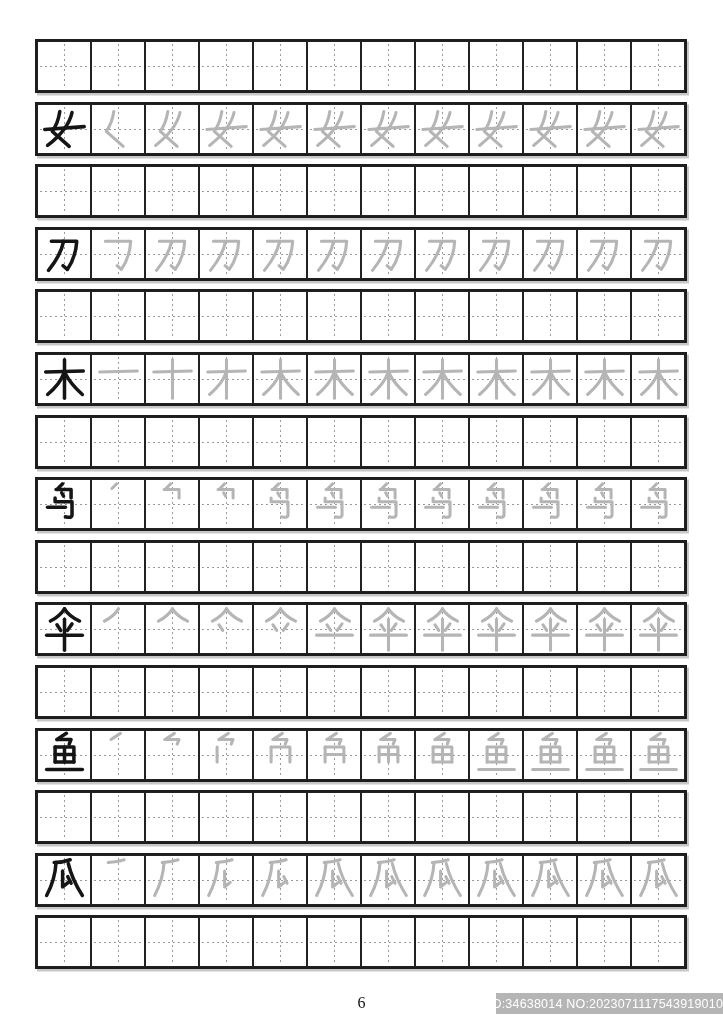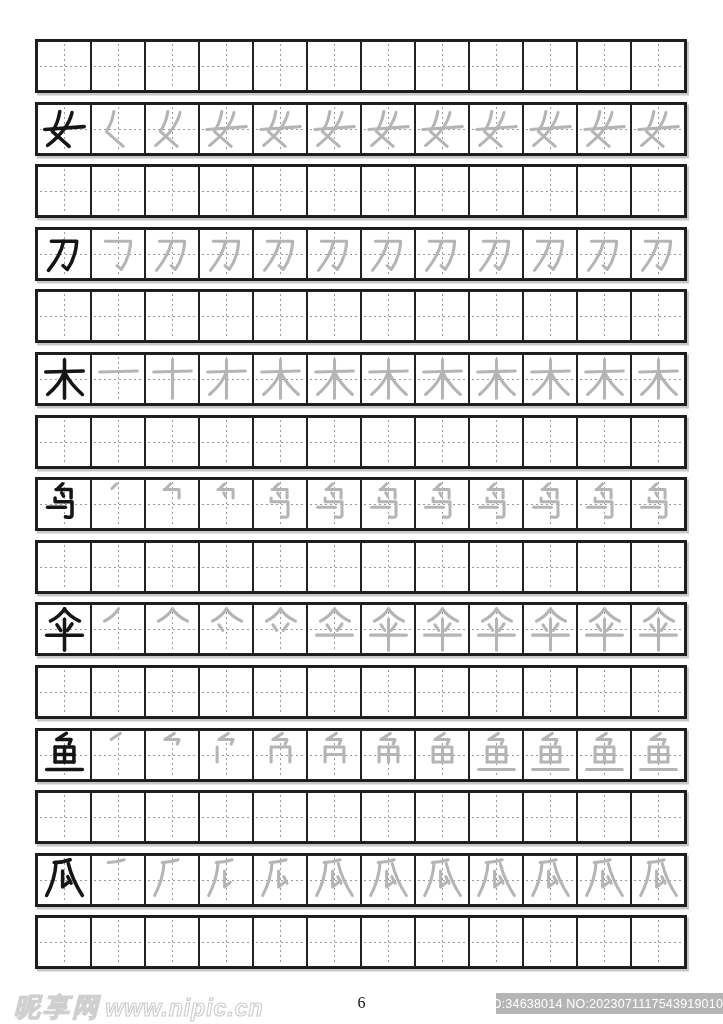--- a/index.html
+++ b/index.html
@@ -846,21 +846,17 @@
         <div class="cell"></div>
         <div class="cell"></div>
         <div class="cell"></div>
         <div class="cell"></div>
         <div class="cell"></div>
         <div class="cell"></div>
       </div>
     </div>
 
   <div class="footer">
-    <div class="logo">
-      <span class="cjk">昵享网</span>
-      <span class="latin">www.nipic.cn</span>
-    </div>
     <div class="page-num">6</div>
     <div class="id-badge">ID:34638014 NO:20230711175439190109</div>
   </div>
 
 </div>
 
 </body></html>

